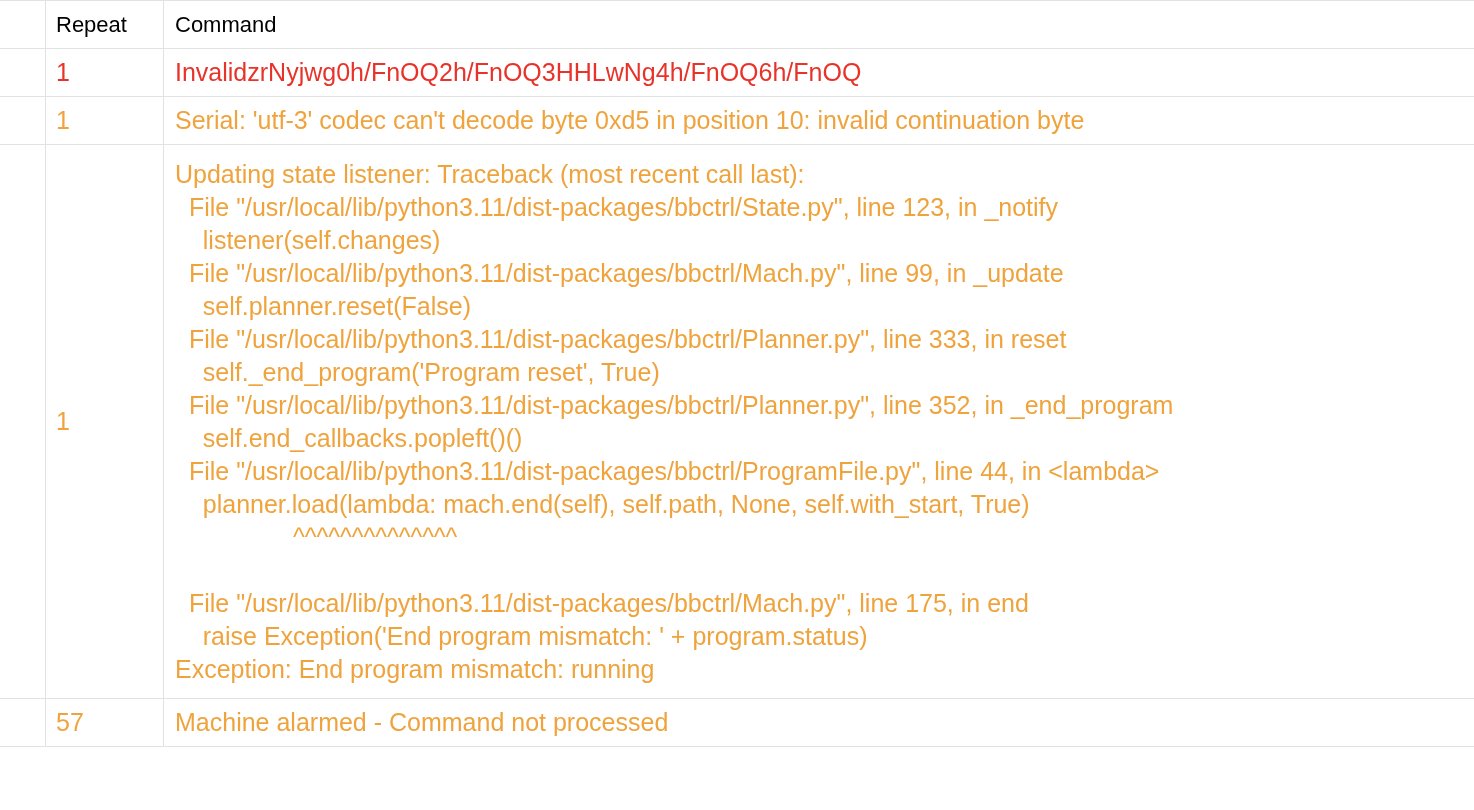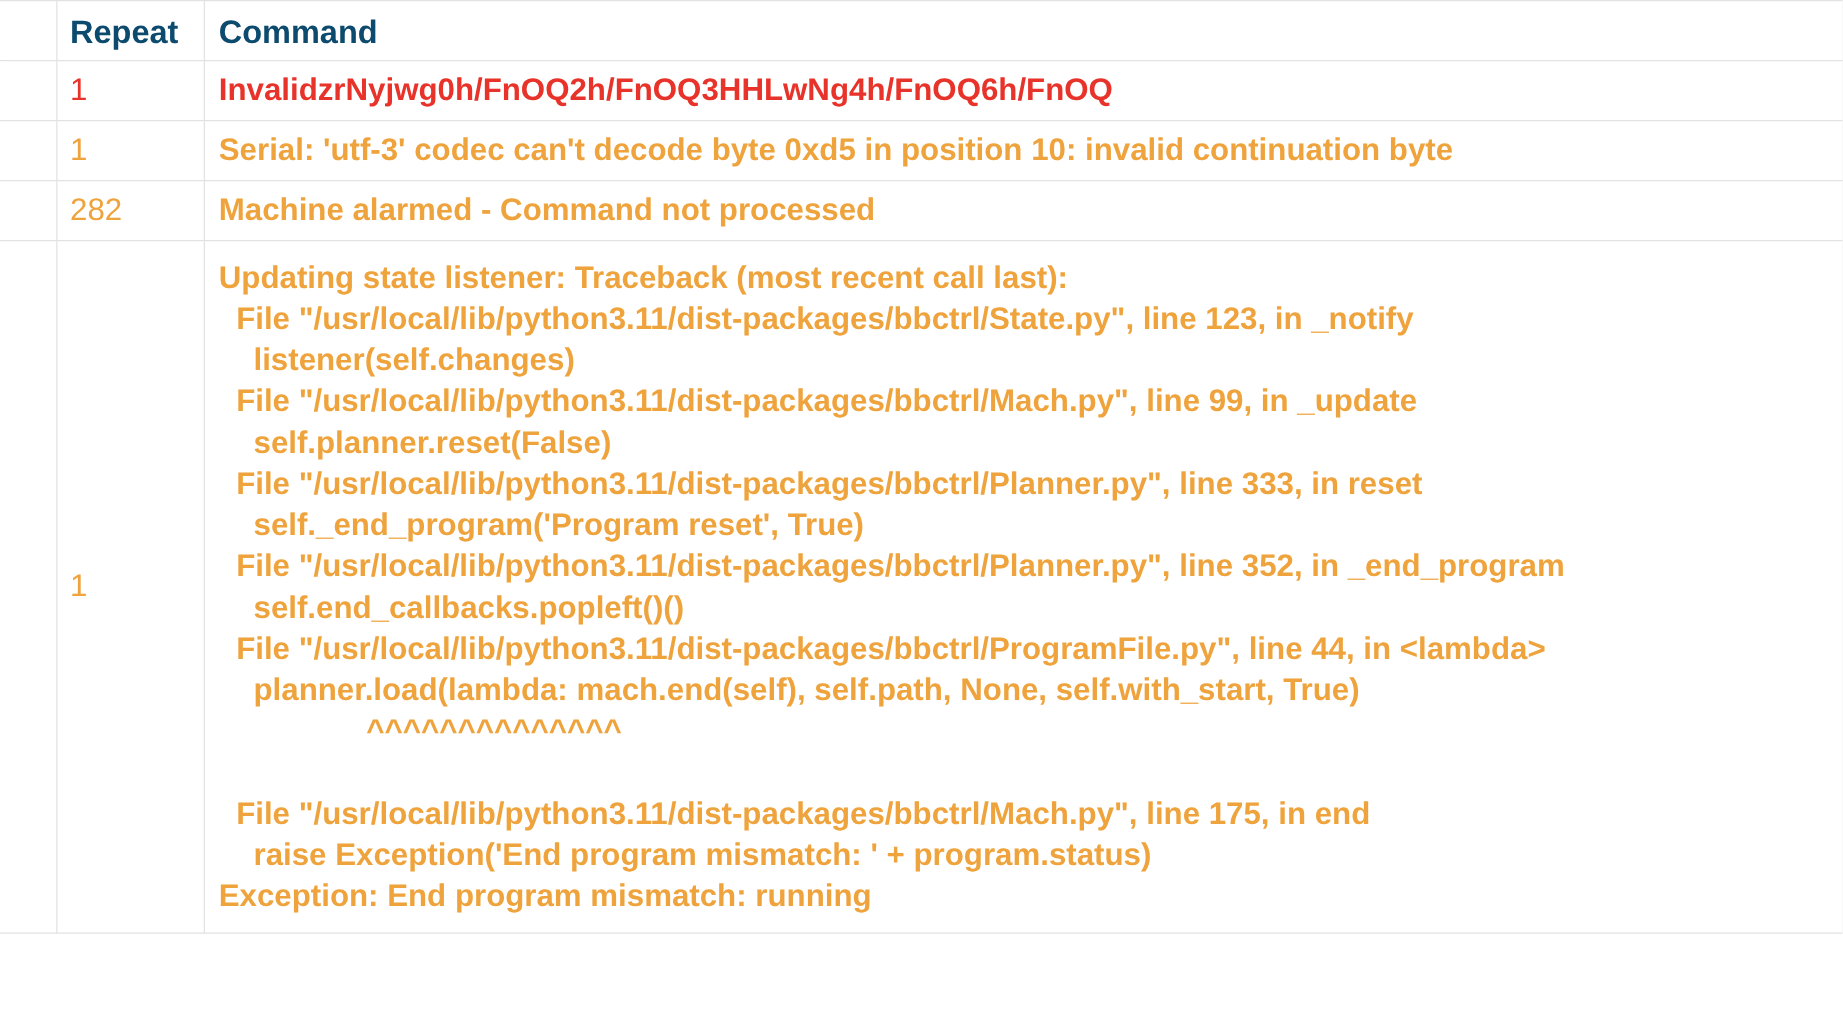--- a/index.html
+++ b/index.html
@@ -40,23 +40,23 @@
 
   .log-table tr > :first-child {
     border-left: 1px solid #ffffff;
   }
 
   
   thead th {
     border-top: 1px solid #ffffff;
     border-bottom: 1px solid #e2e2e2;
     height: 48px;
-    font-size: 26px;
-    font-weight: bold;
-    color: #0c4a6e;
+    font-size: 22px;
+    font-weight: normal;
+    color: #000000;
     line-height: 1;
   }
   thead th.spacer-head { border-right: 1px solid #e2e2e2; }
   th .head-text { padding: 0 0 0 10px; display: block; }
   th.message-head .head-text { padding-left: 11px; }
 
   
   td.spacer-cell { background: #ffffff; }
 
   td.repeat-cell {
@@ -72,21 +72,20 @@
     line-height: 1.18;
     color: #efa33c;
     vertical-align: middle;
   }
   td.message-cell .msg {
     display: block;
     padding: 0 8px 0 11px;
     white-space: pre-wrap;
     word-break: normal;
     overflow-wrap: anywhere;
-    font-weight: bold;
   }
 
   
   tr.sev-error td.repeat-cell,
   tr.sev-error td.message-cell { color: #e8332a; }
   tr.sev-warning td.repeat-cell,
   tr.sev-warning td.message-cell { color: #efa33c; }
 
   
   tr.row-simple td { height: 48px; }
@@ -135,29 +134,20 @@
       </tr>
       <tr class="sev-warning row-simple">
         <td class="spacer-cell"></td>
         <td class="repeat-cell">
           <span class="rpt">1</span>
         </td>
         <td class="message-cell">
           <span class="msg">Serial: 'utf-3' codec can't decode byte 0xd5 in position 10: invalid continuation byte</span>
         </td>
       </tr>
-      <tr class="sev-warning row-simple">
-        <td class="spacer-cell"></td>
-        <td class="repeat-cell">
-          <span class="rpt">282</span>
-        </td>
-        <td class="message-cell">
-          <span class="msg">Machine alarmed - Command not processed</span>
-        </td>
-      </tr>
       <tr class="sev-warning row-trace">
         <td class="spacer-cell"></td>
         <td class="repeat-cell">
           <span class="rpt">1</span>
         </td>
         <td class="message-cell">
           <span class="msg">Updating state listener: Traceback (most recent call last):
   File "/usr/local/lib/python3.11/dist-packages/bbctrl/State.py", line 123, in _notify
     listener(self.changes)
   File "/usr/local/lib/python3.11/dist-packages/bbctrl/Mach.py", line 99, in _update
@@ -168,14 +158,23 @@
     self.end_callbacks.popleft()()
   File "/usr/local/lib/python3.11/dist-packages/bbctrl/ProgramFile.py", line 44, in &lt;lambda&gt;
     planner.load(lambda: mach.end(self), self.path, None, self.with_start, True)
                  ^^^^^^^^^^^^^^
 
   File "/usr/local/lib/python3.11/dist-packages/bbctrl/Mach.py", line 175, in end
     raise Exception('End program mismatch: ' + program.status)
 Exception: End program mismatch: running</span>
         </td>
       </tr>
+      <tr class="sev-warning row-clipped">
+        <td class="spacer-cell"></td>
+        <td class="repeat-cell">
+          <span class="rpt">57</span>
+        </td>
+        <td class="message-cell">
+          <span class="msg">Machine alarmed - Command not processed</span>
+        </td>
+      </tr>
     </tbody>
 </table>
 
 </body></html>

